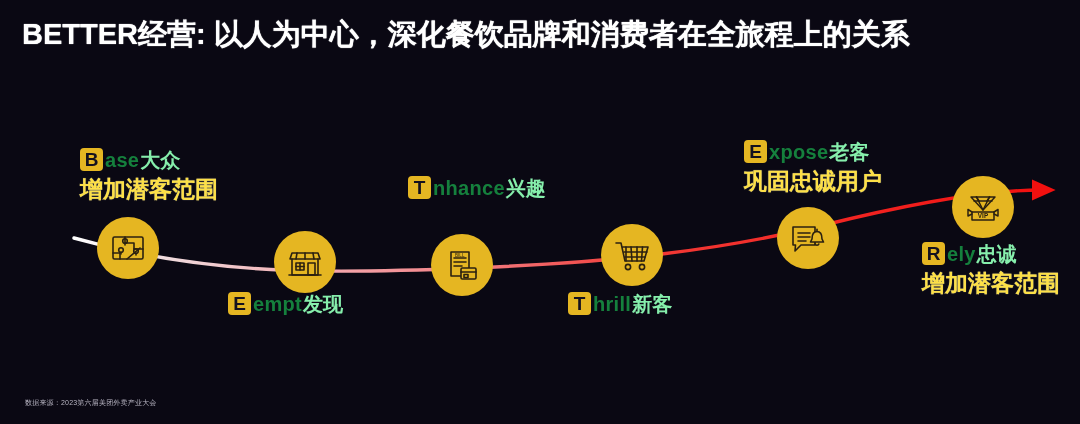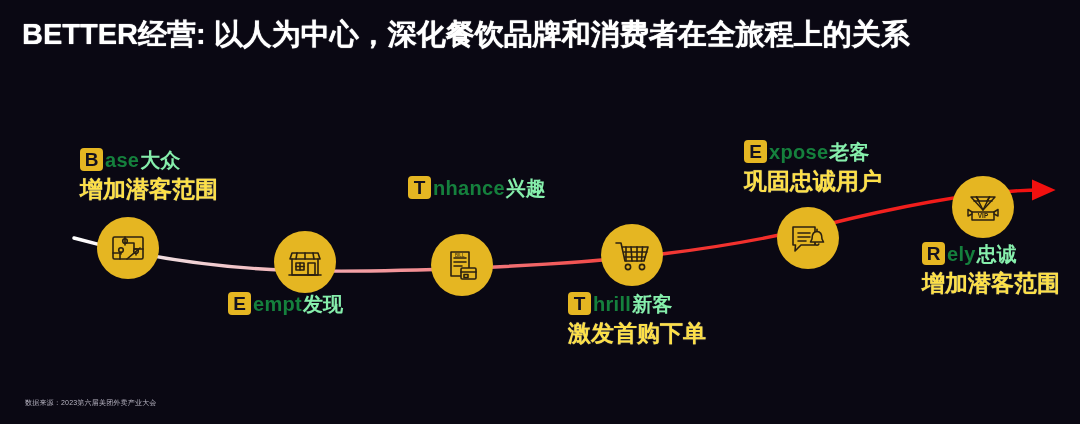--- a/index.html
+++ b/index.html
@@ -225,21 +225,20 @@
       <span class="cn">兴趣</span>
     </div>
   </div>
 
   <div class="labelblk" style="left:568px; top:292px;">
     <div class="ttl">
       <span class="badge">T</span>
       <span class="en">hrill</span>
       <span class="cn">新客</span>
     </div>
-    <div class="sub">激发首购下单</div>
   </div>
 
   <div class="labelblk" style="left:744px; top:140px;">
     <div class="ttl">
       <span class="badge">E</span>
       <span class="en">xpose</span>
       <span class="cn">老客</span>
     </div>
     <div class="sub">巩固忠诚用户</div>
   </div>

